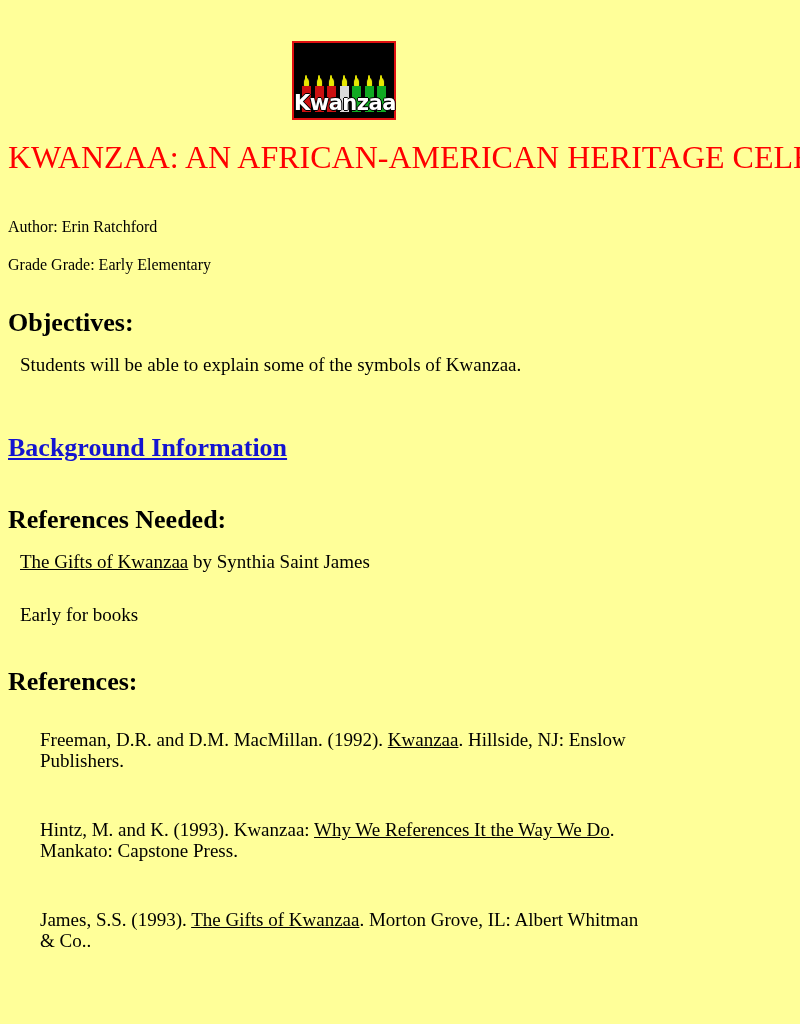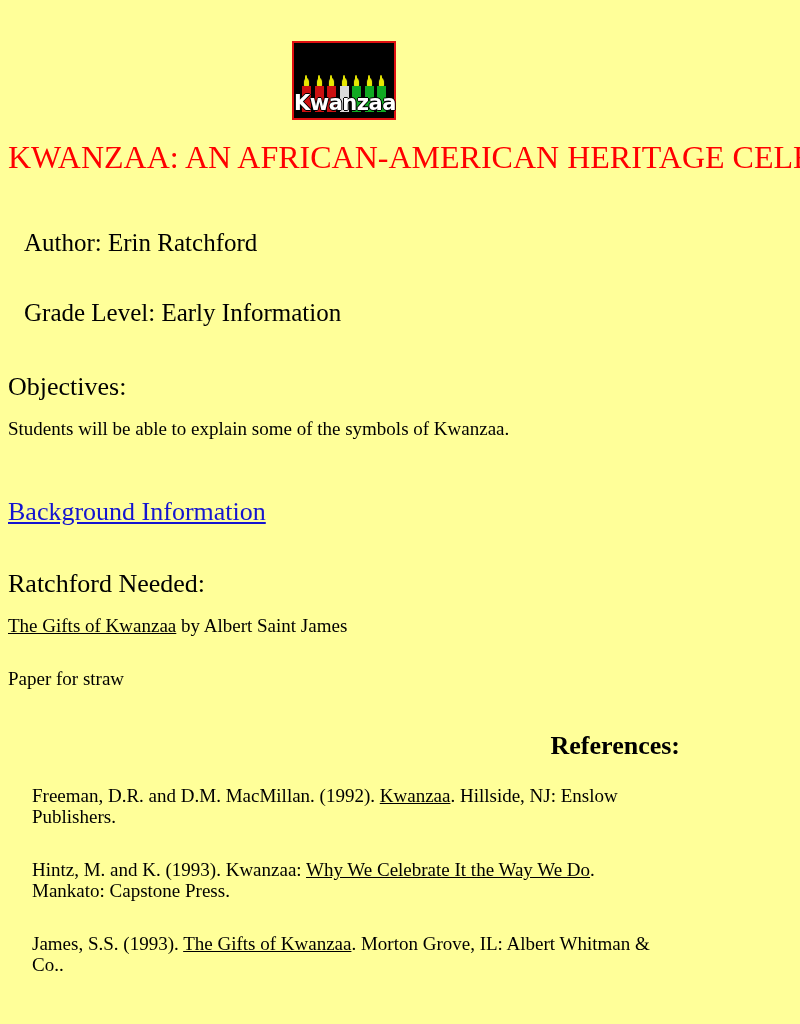--- a/index.html
+++ b/index.html
@@ -105,58 +105,58 @@
     padding: 0 0 0 8px;
     font-size: 32px;
     font-weight: normal;
     line-height: 38px;
     color: #ff0000;
     white-space: nowrap;
   }
 
   
   p.body-line {
-    margin: 16px;
+    margin: 0;
     padding: 0 8px;
-    font-size: 25px;
+    font-size: 16px;
     line-height: 22px;
   }
   .gap-author { height: 40px; }
   .gap-small  { height: 16px; }
   .gap-med    { height: 32px; }
   .gap-large  { height: 42px; }
 
   h2.section {
     margin: 0;
     padding: 0 8px;
     font-size: 26px;
-    font-weight: normal;
+    font-weight: bold;
     line-height: 30px;
     color: #000000;
   }
-  h2.section.bold { font-weight: bold; text-align: right; }
+  h2.section.bold { font-weight: bold; }
 
   h2.section a.link {
     color: #1414d0;
     text-decoration: underline;
     text-align: center;
   }
 
   p.para {
     margin: 0;
-    padding: 0 8px;
+    padding: 0 20px;
     font-size: 19px;
     line-height: 21px;
     max-width: 792px;
   }
 
   u.booktitle { text-decoration: underline; }
 
   .ref-entry {
-    margin: 8px;
+    margin: 16px;
     padding: 0 24px;
     font-size: 19px;
     line-height: 21px;
   }
 </style>
 </head>
 <body>
 
 <div class="page">
 
@@ -195,48 +195,48 @@
       <div class="logo-word">Kwanzaa</div>
     </div>
   </div>
 
   <h1 class="main-title">KWANZAA: AN AFRICAN-AMERICAN HERITAGE CELEBRATION</h1>
 
   <div class="gap-author"></div>
 
   <p class="body-line">Author: Erin Ratchford</p>
   <div class="gap-small"></div>
-  <p class="body-line">Grade Level: Early Information</p>
+  <p class="body-line">Grade Grade: Early Elementary</p>
 
   <div class="gap-med"></div>
 
   <h2 class="section">Objectives:</h2>
   <div class="gap-small"></div>
   <p class="para">Students will be able to explain some of the symbols of Kwanzaa.</p>
   <div class="gap-small"></div>
 
   <div class="gap-large"></div>
 
   <h2 class="section"><a class="link" href="#">Background Information</a></h2>
 
   <div class="gap-large"></div>
 
-  <h2 class="section">Ratchford Needed:</h2>
-  <div class="gap-small"></div>
-  <p class="para"><u class="booktitle">The Gifts of Kwanzaa</u><span> by Albert Saint James</span></p>
-  <div class="gap-small"></div>
-  <div class="gap-small"></div>
-  <p class="para">Paper for straw</p>
+  <h2 class="section">References Needed:</h2>
+  <div class="gap-small"></div>
+  <p class="para"><u class="booktitle">The Gifts of Kwanzaa</u><span> by Synthia Saint James</span></p>
+  <div class="gap-small"></div>
+  <div class="gap-small"></div>
+  <p class="para">Early for books</p>
 
   <div class="gap-large"></div>
 
   <h2 class="section bold">References:</h2>
   <div class="gap-small"></div>
 
   <p class="ref-entry"><span>Freeman, D.R. and D.M. MacMillan. (1992). </span><u class="booktitle">Kwanzaa</u><span>. Hillside, NJ: Enslow Publishers.</span></p>
   <div class="gap-small"></div>
 
-  <p class="ref-entry"><span>Hintz, M. and K. (1993). Kwanzaa: </span><u class="booktitle">Why We Celebrate It the Way We Do</u><span>. Mankato: Capstone Press.</span></p>
+  <p class="ref-entry"><span>Hintz, M. and K. (1993). Kwanzaa: </span><u class="booktitle">Why We References It the Way We Do</u><span>. Mankato: Capstone Press.</span></p>
   <div class="gap-small"></div>
 
   <p class="ref-entry"><span>James, S.S. (1993). </span><u class="booktitle">The Gifts of Kwanzaa</u><span>. Morton Grove, IL: Albert Whitman &amp; Co..</span></p>
 
 </div>
 
 </body></html>

